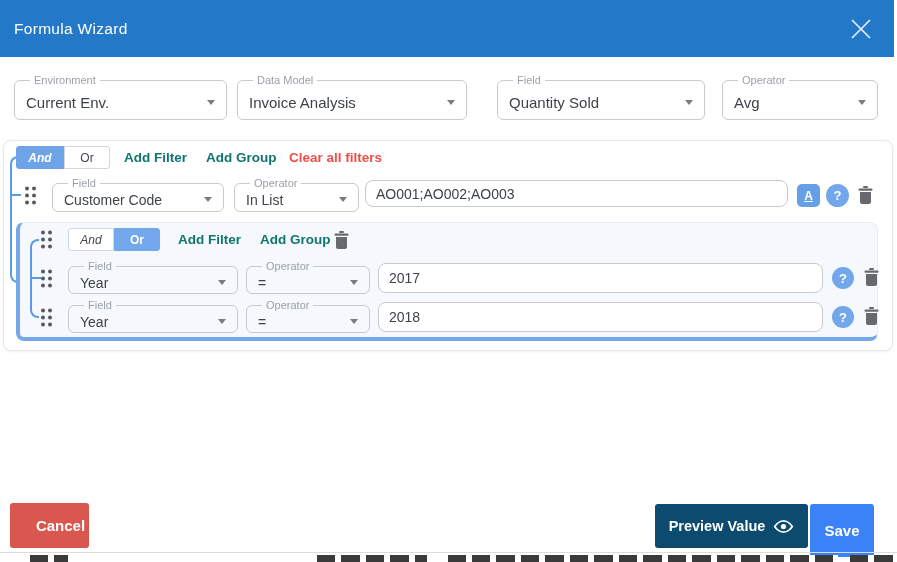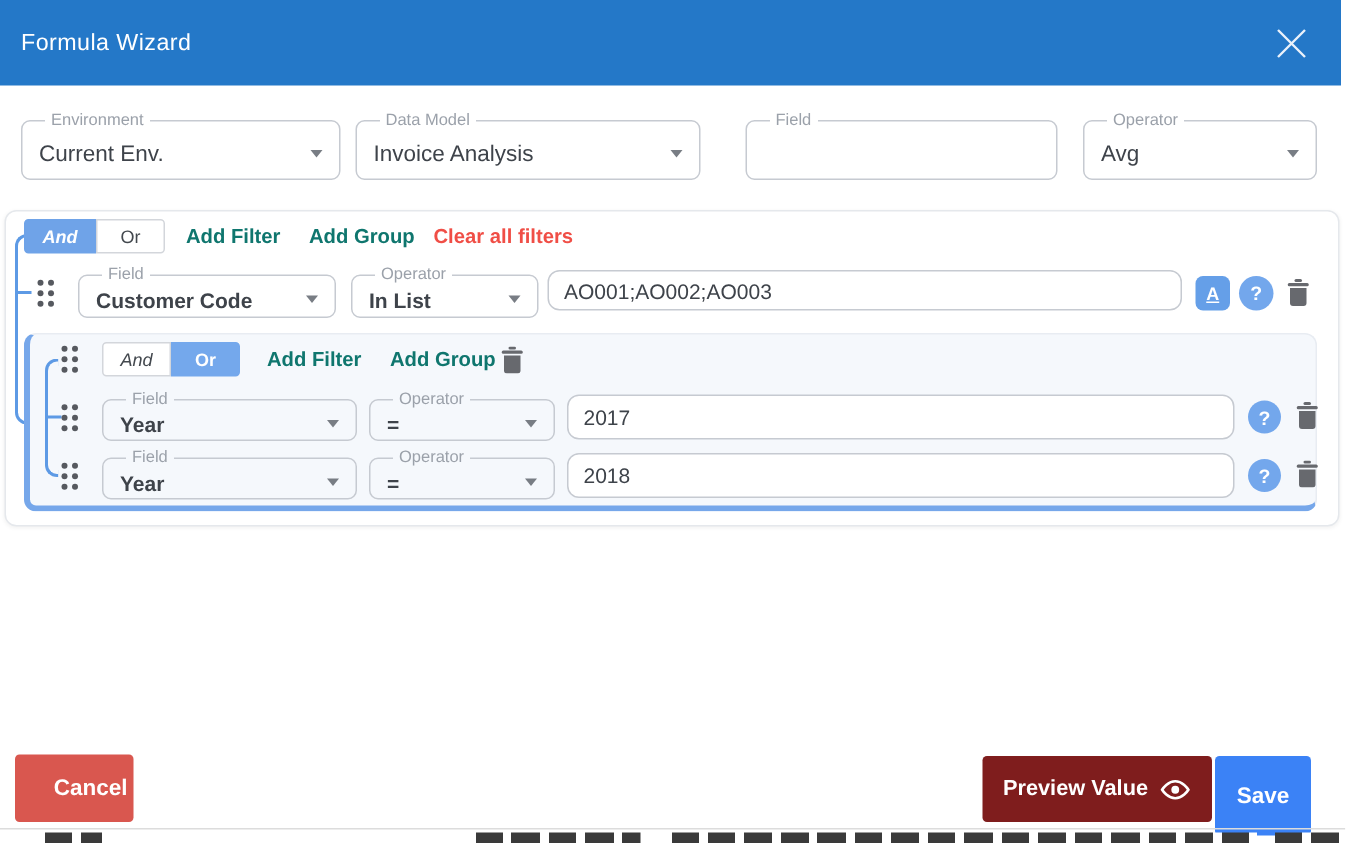--- a/index.html
+++ b/index.html
@@ -10,21 +10,21 @@
   
   .hdr { position:absolute; left:0; top:0; width:894px; height:57px; background:#2478c8; display:flex; align-items:center; }
   .hdr-title { color:#fff; font-size:15.5px; font-weight:500; letter-spacing:.3px; margin-left:14px; }
   .close-x { position:absolute; right:18px; top:14px; width:30px; height:30px; display:flex; align-items:center; justify-content:center; cursor:pointer; }
 
   
   fieldset.mf { position:absolute; border:1px solid #c6cad1; border-radius:6px; background:transparent; padding:0 0 0 11px; }
   fieldset.mf legend { font-size:11px; color:#9ba1aa; padding:0 4px; margin-left:4px; line-height:1; }
   .fv { display:flex; align-items:center; justify-content:space-between; padding-right:11px; }
   .fv .txt { font-size:15px; color:#3e434a; white-space:nowrap; }
-  .row-f .fv .txt { font-size:14px;font-weight:bold; }
+  .row-f .fv .txt { font-size:14px; }
   .arr { width:0; height:0; border-left:4.5px solid transparent; border-right:4.5px solid transparent; border-top:5.5px solid #787d84; }
   .top-f .fv { height:32px; }
   .row-f .fv { height:21px; }
 
   input.vinput { position:absolute; border:1px solid #c6cad1; border-radius:8px; font-family:"Liberation Sans",sans-serif; font-size:14px; color:#3e434a; padding:0 10px; background:#fff; outline:none; }
 
   
   .card { position:absolute; left:3px; top:140px; width:890px; height:211px; background:#fff; border:1px solid #e5e8ec; border-radius:8px; box-shadow:0 1px 3px rgba(0,0,0,.06); }
 
   .chip { position:absolute; height:23px; display:flex; align-items:center; justify-content:center; font-size:12px; font-weight:700; cursor:pointer; }
@@ -44,21 +44,21 @@
 
   .iconbtn { position:absolute; display:flex; align-items:center; justify-content:center; cursor:pointer; }
   .abtn { width:23px; height:23px; background:#659fe8; border-radius:5px; color:#fff; font-size:12px; font-weight:700; }
   .abtn span { text-decoration:underline; }
   .qbtn { width:23px; height:23px; background:#73a7ec; border-radius:50%; color:#fff; font-size:13px; font-weight:700; }
   .qbtn.sm { width:22px; height:22px; }
 
   
   .btn { position:absolute; display:flex; align-items:center; justify-content:center; gap:8px; color:#fff; font-weight:700; font-size:15px; border-radius:3px; cursor:pointer; }
   .btn-cancel { left:10px; top:503px; width:79px; height:45px; background:#d9574f;padding-left:22px; }
-  .btn-preview { left:655px; top:504px; width:153px; height:44px; background:#7f1d1d; font-size:14.5px; }
+  .btn-preview { left:655px; top:504px; width:153px; height:44px; background:#0c4a6e; font-size:14.5px; }
   .btn-save { left:810px; top:504px; width:64px; height:53px; background:#3b82f6; }
 
   .modal-edge { position:absolute; left:0; top:552px; width:897px; height:1px; background:#dcdcdc; }
   .bgtext { position:absolute; top:555px; height:7px; background:repeating-linear-gradient(90deg,#3a3a3a 0 18px,#fff 18px 24px,#3a3a3a 24px 43px,#fff 43px 49px); }
 </style>
 </head>
 <body>
 
 <div id="stage">
 
@@ -80,20 +80,24 @@
   </fieldset>
   <fieldset class="mf top-f" style="left:237px; top:75px; width:230px; height:45px;">
     <legend>Data Model</legend>
     <div class="fv">
         <span class="txt">Invoice Analysis</span>
         <span class="arr"></span>
       </div>
   </fieldset>
   <fieldset class="mf top-f" style="left:497px; top:75px; width:208px; height:45px;">
     <legend>Field</legend>
+    <div class="fv">
+        <span class="txt">Quantity Sold</span>
+        <span class="arr"></span>
+      </div>
   </fieldset>
   <fieldset class="mf top-f" style="left:722px; top:75px; width:156px; height:45px;">
     <legend>Operator</legend>
     <div class="fv">
         <span class="txt">Avg</span>
         <span class="arr"></span>
       </div>
   </fieldset>
 
   <div class="card"></div>

